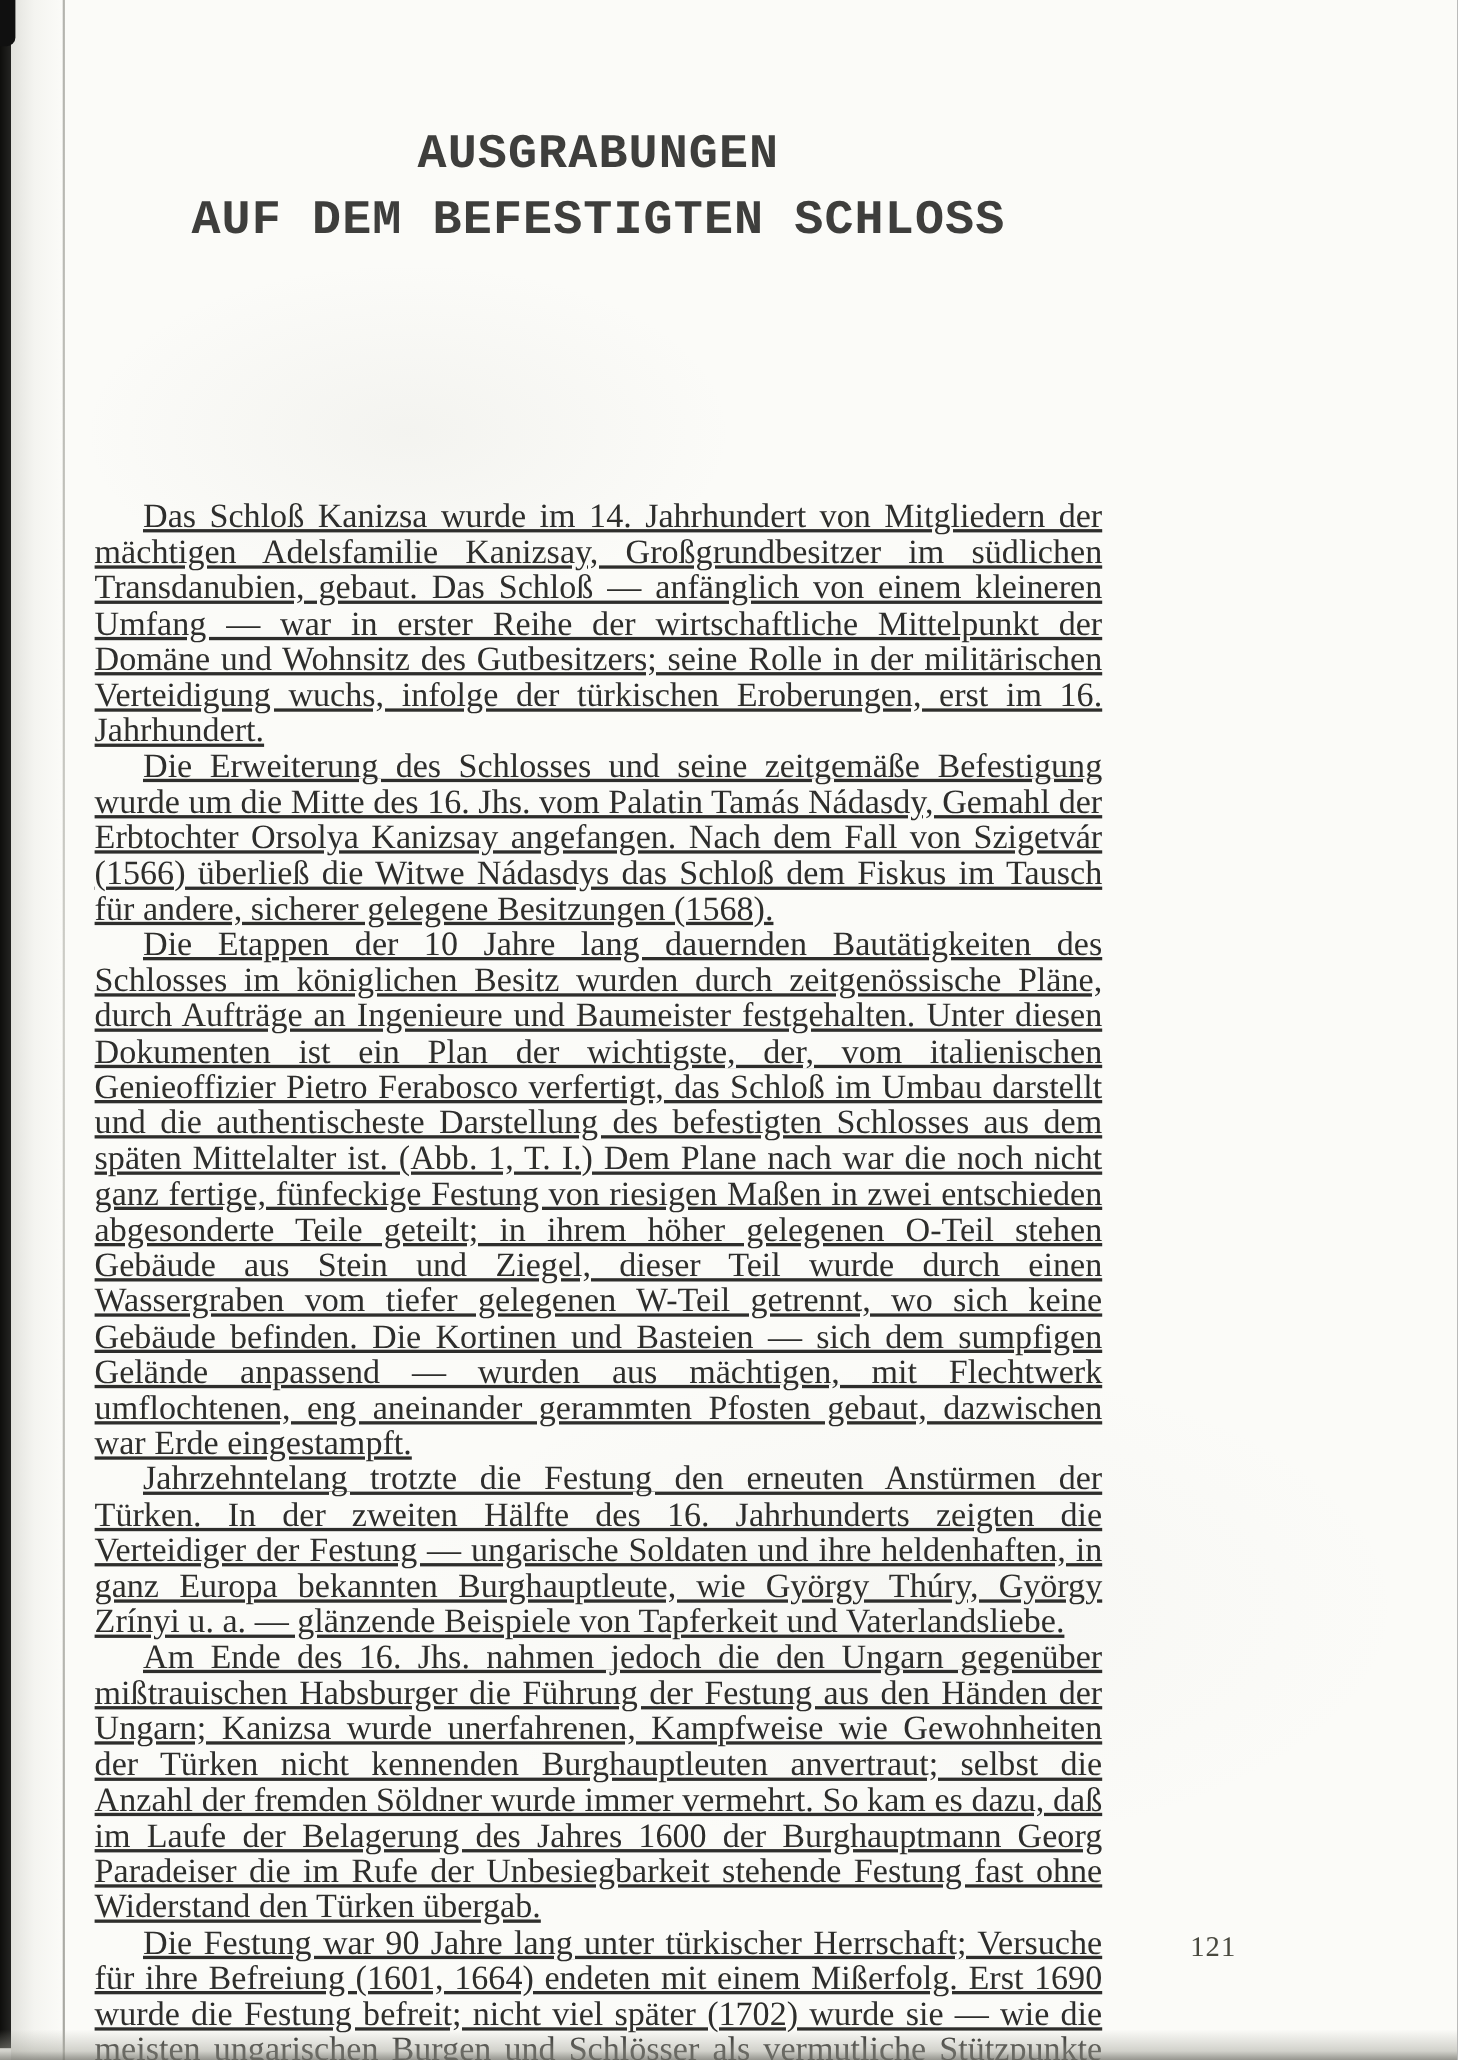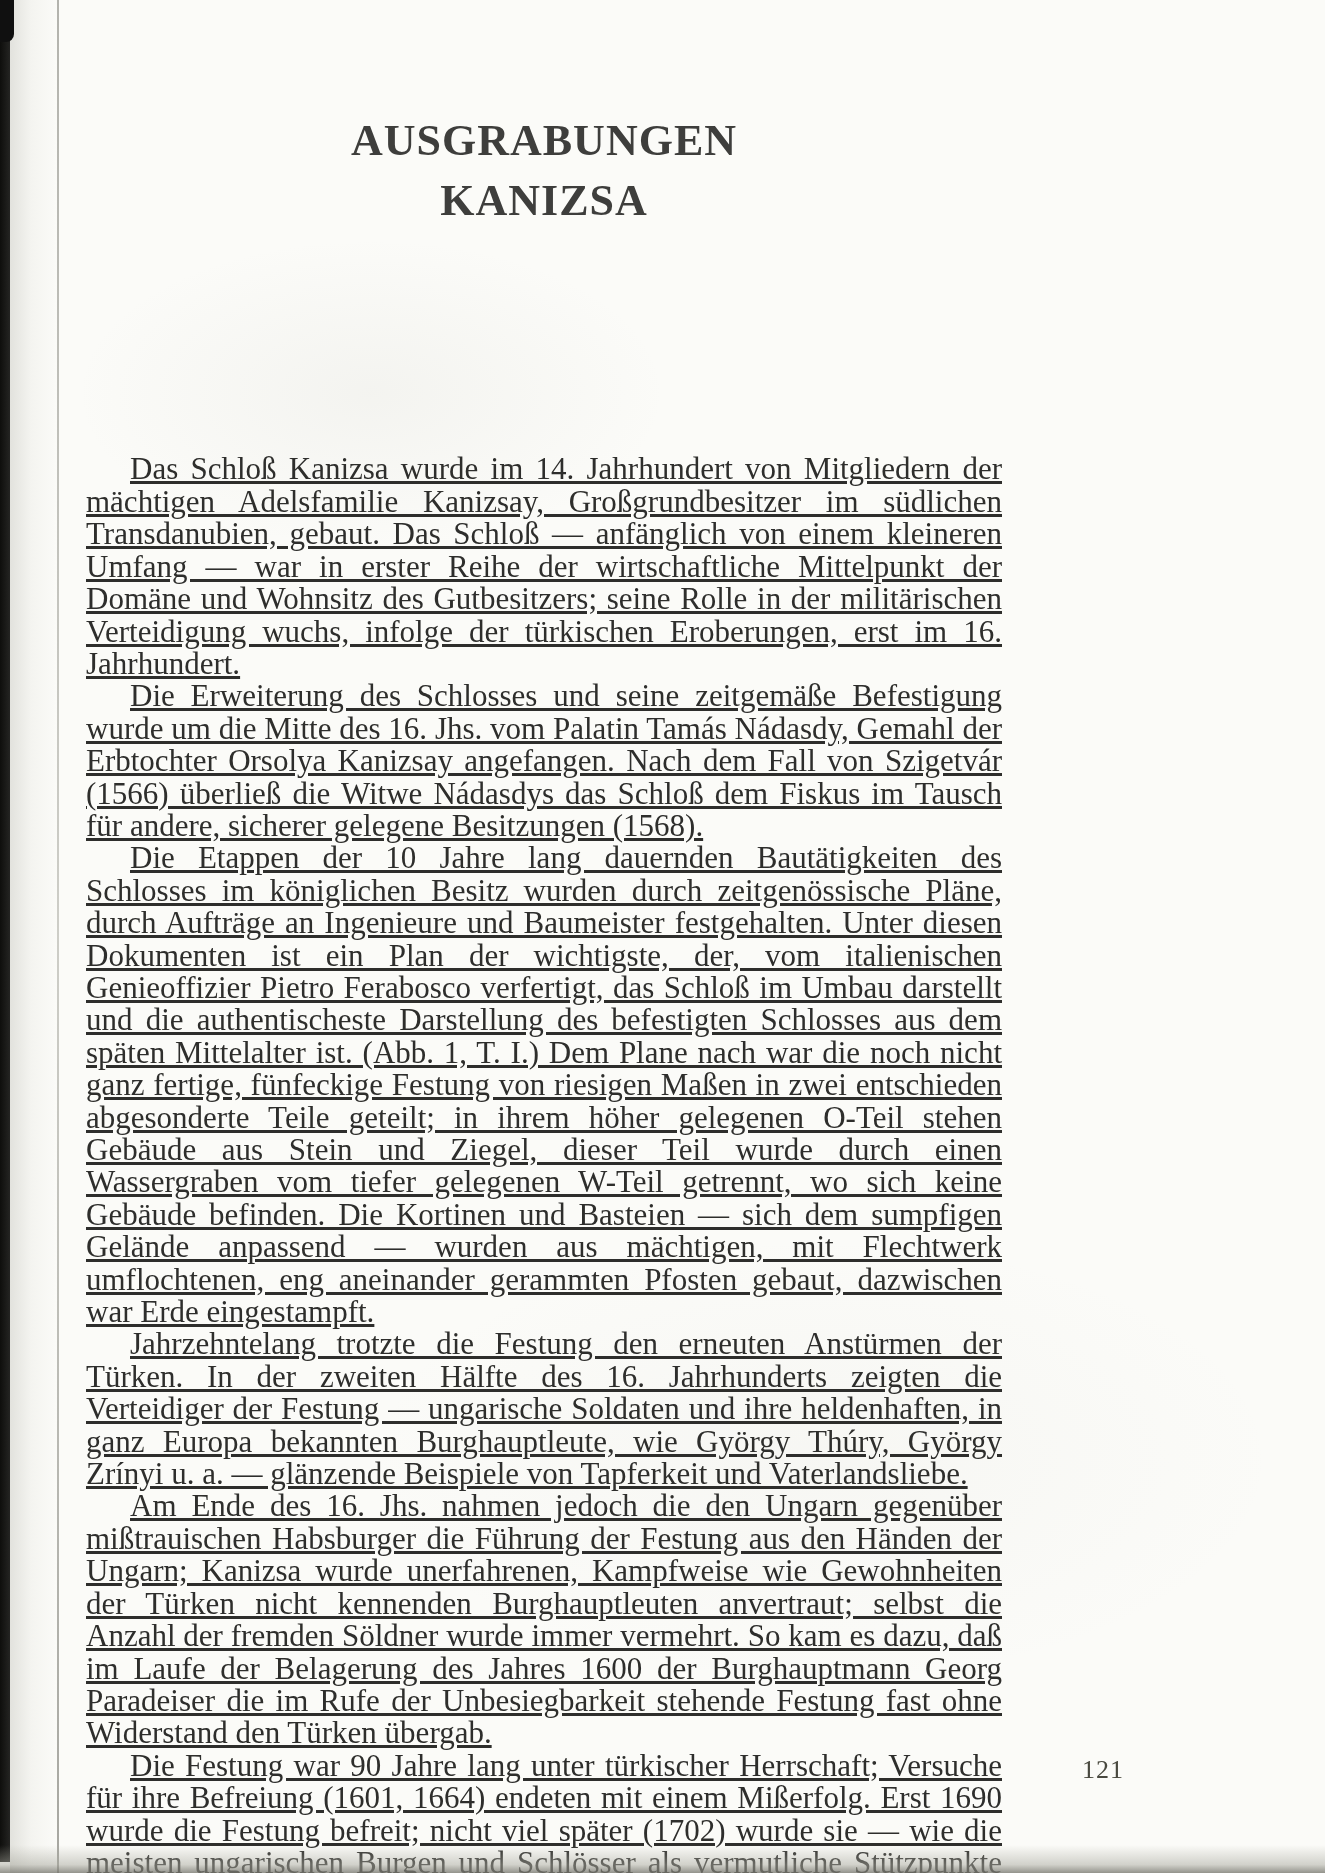--- a/index.html
+++ b/index.html
@@ -49,20 +49,21 @@
     position: absolute;
     left: 86px; top: 82px;
     width: 916px;
   }
   .title {
     text-align: center;
     font-size: 44px;
     line-height: 60px;
     letter-spacing: 1px;
     color: #3e3e3c;
+    font-family: Liberation Mono, monospace;
   }
   .title .t-line { display: block; }
   .body-text {
     margin-top: 222px;
     font-size: 31px;
     line-height: 32.4px;
     text-align: justify;
     color: #2e2e2c;
     text-decoration: underline;
   }
@@ -84,21 +85,21 @@
 <div class="page">
 
   <div class="gutter"></div>
   <div class="spine"></div>
   <div class="spine-top"></div>
   <div class="edge-line"></div>
 
   <div class="content">
     <h1 class="title">
       <span class="t-line">AUSGRABUNGEN</span>
-      <span class="t-line">KANIZSA</span>
+      <span class="t-line">AUF DEM BEFESTIGTEN SCHLOSS</span>
     </h1>
 
     <div class="body-text">
       <p>Das Schloß Kanizsa wurde im 14. Jahrhundert von Mitgliedern der mächtigen Adelsfamilie Kanizsay, Großgrundbesitzer im südlichen Transdanubien, gebaut. Das Schloß — anfänglich von einem kleineren Umfang — war in erster Reihe der wirtschaftliche Mittelpunkt der Domäne und Wohnsitz des Gutbesitzers; seine Rolle in der militärischen Verteidigung wuchs, infolge der türkischen Eroberungen, erst im 16. Jahrhundert.</p>
       <p>Die Erweiterung des Schlosses und seine zeitgemäße Befestigung wurde um die Mitte des 16. Jhs. vom Palatin Tamás Nádasdy, Gemahl der Erbtochter Orsolya Kanizsay angefangen. Nach dem Fall von Szigetvár (1566) überließ die Witwe Nádasdys das Schloß dem Fiskus im Tausch für andere, sicherer gelegene Besitzungen (1568).</p>
       <p>Die Etappen der 10 Jahre lang dauernden Bautätigkeiten des Schlosses im königlichen Besitz wurden durch zeitgenössische Pläne, durch Aufträge an Ingenieure und Baumeister festgehalten. Unter diesen Dokumenten ist ein Plan der wichtigste, der, vom italienischen Genieoffizier Pietro Ferabosco verfertigt, das Schloß im Umbau darstellt und die authentischeste Darstellung des befestigten Schlosses aus dem späten Mittelalter ist. (Abb. 1, T. I.) Dem Plane nach war die noch nicht ganz fertige, fünfeckige Festung von riesigen Maßen in zwei entschieden abgesonderte Teile geteilt; in ihrem höher gelegenen O-Teil stehen Gebäude aus Stein und Ziegel, dieser Teil wurde durch einen Wassergraben vom tiefer gelegenen W-Teil getrennt, wo sich keine Gebäude befinden. Die Kortinen und Basteien — sich dem sumpfigen Gelände anpassend — wurden aus mächtigen, mit Flechtwerk umflochtenen, eng aneinander gerammten Pfosten gebaut, dazwischen war Erde eingestampft.</p>
       <p>Jahrzehntelang trotzte die Festung den erneuten Anstürmen der Türken. In der zweiten Hälfte des 16. Jahrhunderts zeigten die Verteidiger der Festung — ungarische Soldaten und ihre heldenhaften, in ganz Europa bekannten Burghauptleute, wie György Thúry, György Zrínyi u. a. — glänzende Beispiele von Tapferkeit und Vaterlandsliebe.</p>
       <p>Am Ende des 16. Jhs. nahmen jedoch die den Ungarn gegenüber mißtrauischen Habsburger die Führung der Festung aus den Händen der Ungarn; Kanizsa wurde unerfahrenen, Kampfweise wie Gewohnheiten der Türken nicht kennenden Burghauptleuten anvertraut; selbst die Anzahl der fremden Söldner wurde immer vermehrt. So kam es dazu, daß im Laufe der Belagerung des Jahres 1600 der Burghauptmann Georg Paradeiser die im Rufe der Unbesiegbarkeit stehende Festung fast ohne Widerstand den Türken übergab.</p>
       <p>Die Festung war 90 Jahre lang unter türkischer Herrschaft; Versuche für ihre Befreiung (1601, 1664) endeten mit einem Mißerfolg. Erst 1690 wurde die Festung befreit; nicht viel später (1702) wurde sie — wie die meisten ungarischen Burgen und Schlösser als vermutliche Stützpunkte gefürchteter Freiheitsbewegungen — gesprengt.</p>
     </div>

